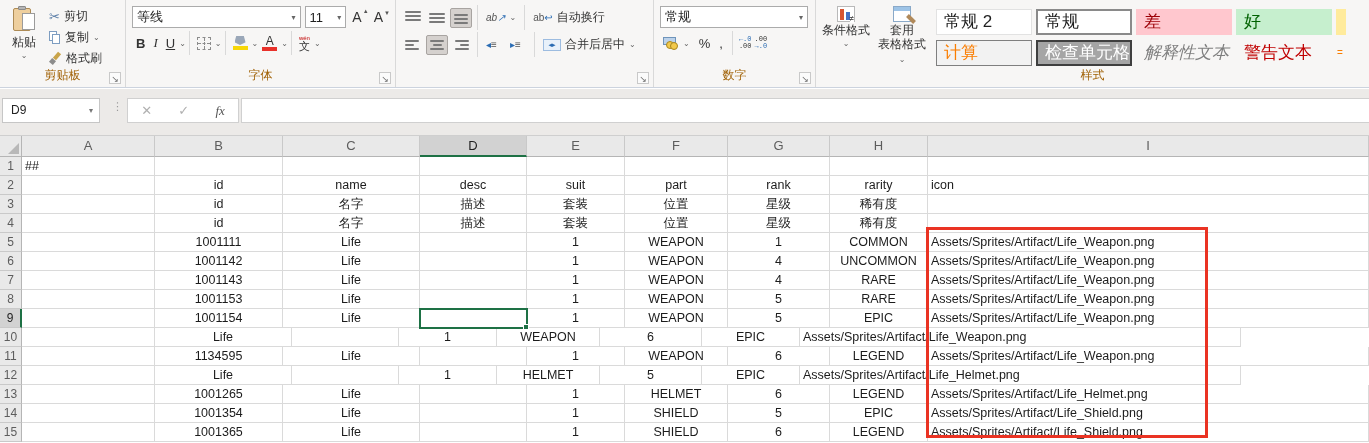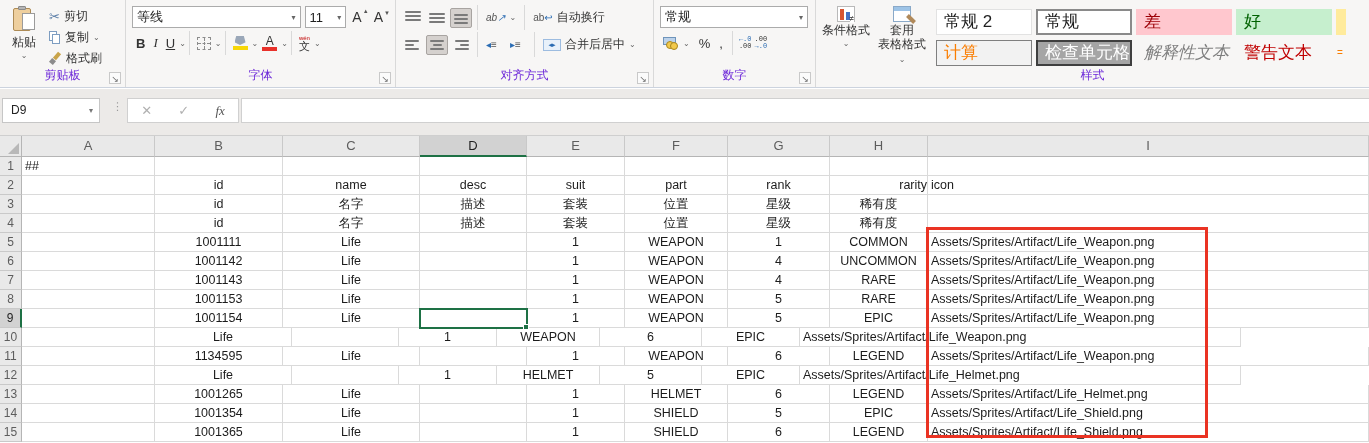--- a/index.html
+++ b/index.html
@@ -3,21 +3,21 @@
 <meta charset="utf-8">
 <style>
   * { margin:0; padding:0; box-sizing:border-box; }
   html,body { background:#fff; }
   body { font-family:"Liberation Sans", sans-serif; }
   .screen { position:relative; width:1369px; height:443px; background:#fff; overflow:hidden; }
 
   
   .ribbon { position:absolute; left:0; top:0; width:1369px; height:88px; background:#f7f6f5; border-bottom:1px solid #ccd3de; display:flex; }
   .rgroup { position:relative; height:87px; border-right:1px solid #d9d9d9; padding:4px 2px 20px 2px; }
-  .rgroup-label { position:absolute; bottom:3px; left:0; right:0; text-align:center; font-size:12px; color:#6d28d9; }
+  .rgroup-label { position:absolute; bottom:3px; left:0; right:0; text-align:center; font-size:12px; color:#a16207; }
   .launcher { position:absolute; bottom:3px; right:4px; font-size:9px; color:#6f6f6f; width:12px; height:12px; line-height:12px; text-align:center; border:1px solid #c9c9c9; background:#fbfbfb; }
   .rbtn { display:flex; align-items:center; gap:4px; font-size:12px; color:#333; padding:1px 3px; border-radius:2px; white-space:nowrap; cursor:default; }
   .chev { font-size:8px; color:#666; }
   .sep-v { width:1px; background:#d9d9d9; margin:1px 3px; align-self:stretch; }
 
   
   .g-clip { width:126px; display:flex; }
   .paste-big { width:44px; display:flex; flex-direction:column; align-items:center; padding-top:2px; }
   .icon-paste { position:relative; width:22px; height:26px; }
   .icon-paste .board { position:absolute; left:0; top:2px; width:18px; height:23px; background:#eecf9e; border:1px solid #ad8b55; border-radius:2px; }
@@ -285,21 +285,20 @@
         <span class="al-ic">
             <span class="icon-indent"><span class="d">▸</span>≡</span>
           </span>
         <span class="sep-v"></span>
         <span class="rbtn">
           <span class="icon-merge">◂▸</span>
           <span>合并后居中</span>
           <span class="chev">⌄</span>
         </span>
       </div>
-      <div class="rgroup-label">对齐方式</div>
       <div class="launcher">↘</div>
     </div>
 
     <div class="rgroup g-num">
       <div class="combo combo-numfmt">
         <span>常规</span>
         <span class="arr">▾</span>
       </div>
       <div class="nrow">
         <span class="rbtn">
@@ -398,21 +397,21 @@
         </div>
         <div class="grow">
           <div class="rowh">2</div>
           <div class="gcell-d" style="width: 133px;"></div>
           <div class="gcell-d" style="width: 128px;">id</div>
           <div class="gcell-d" style="width: 137px;">name</div>
           <div class="gcell-d" style="width: 107px;">desc</div>
           <div class="gcell-d" style="width: 98px;">suit</div>
           <div class="gcell-d" style="width: 103px;">part</div>
           <div class="gcell-d" style="width: 102px;">rank</div>
-          <div class="gcell-d" style="width: 98px; text-align: right;">rarity</div>
+          <div class="gcell-d" style="width: 98px;">rarity</div>
           <div class="gcell-d left" style="width: 441px;">icon</div>
         </div>
         <div class="grow">
           <div class="rowh">3</div>
           <div class="gcell-d" style="width: 133px;"></div>
           <div class="gcell-d" style="width: 128px;">id</div>
           <div class="gcell-d" style="width: 137px;">名字</div>
           <div class="gcell-d" style="width: 107px;">描述</div>
           <div class="gcell-d" style="width: 98px;">套装</div>
           <div class="gcell-d" style="width: 103px;">位置</div>

